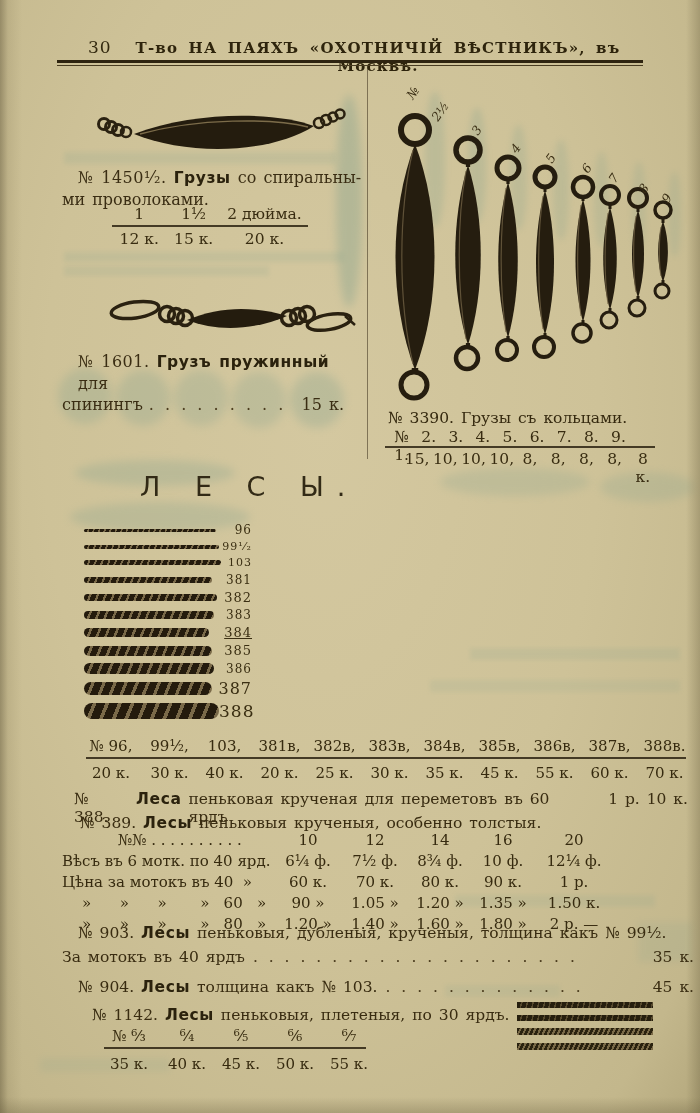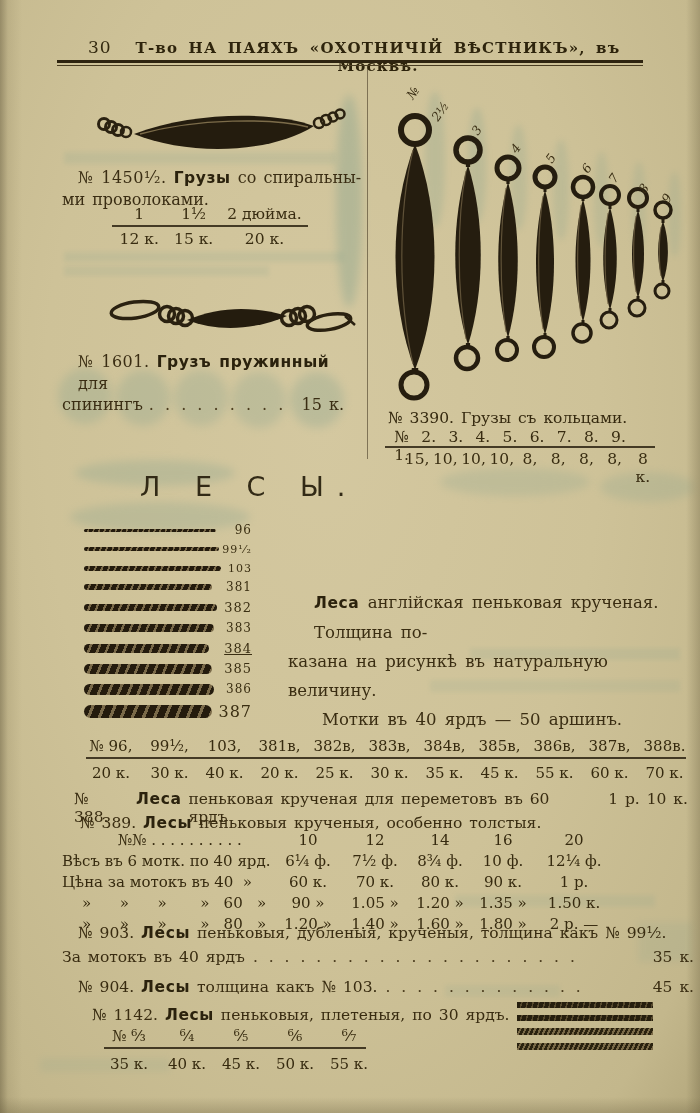--- a/index.html
+++ b/index.html
@@ -301,27 +301,26 @@
         <span class="slabel" style="font-size: 13px;">385</span>
       </div>
       <div class="srow">
         <div class="sbar" style="width: 130px; height: 11px; border-radius: 5.5px; background: repeating-linear-gradient(112deg, rgb(36, 27, 13) 0px, rgb(36, 27, 13) 6.35px, rgb(122, 106, 73) 6.35px, rgb(122, 106, 73) 9.2075px);"></div>
         <span class="slabel" style="font-size: 12px;">386</span>
       </div>
       <div class="srow">
         <div class="sbar" style="width: 128px; height: 13px; border-radius: 6.5px; background: repeating-linear-gradient(112deg, rgb(36, 27, 13) 0px, rgb(36, 27, 13) 7.05px, rgb(122, 106, 73) 7.05px, rgb(122, 106, 73) 10.2225px);"></div>
         <span class="slabel" style="font-size: 16px;">387</span>
       </div>
-    </div>
-
-  <div class="para">
-    <div style="padding-left:26px;"><span class="bname">Леса</span><span> англійская пеньковая крученая. Толщина по-</span></div>
-    <div>казана на рисункѣ въ натуральную величину.</div>
-    <div style="padding-left:34px;">Мотки въ 40 ярдъ — 50 аршинъ.</div>
-  </div>
+      <div class="srow">
+        <div class="sbar" style="width: 135px; height: 16px; border-radius: 8px; background: repeating-linear-gradient(112deg, rgb(36, 27, 13) 0px, rgb(36, 27, 13) 8.1px, rgb(122, 106, 73) 8.1px, rgb(122, 106, 73) 11.745px);"></div>
+        <span class="slabel" style="font-size: 17px;">388</span>
+      </div>
+    </div>
+
 
   <div class="ptable" id="ptable">
       <span class="ptc">№ 96,</span>
       <span class="ptc">99¹⁄₂,</span>
       <span class="ptc">103,</span>
       <span class="ptc">381в,</span>
       <span class="ptc">382в,</span>
       <span class="ptc">383в,</span>
       <span class="ptc">384в,</span>
       <span class="ptc">385в,</span>

